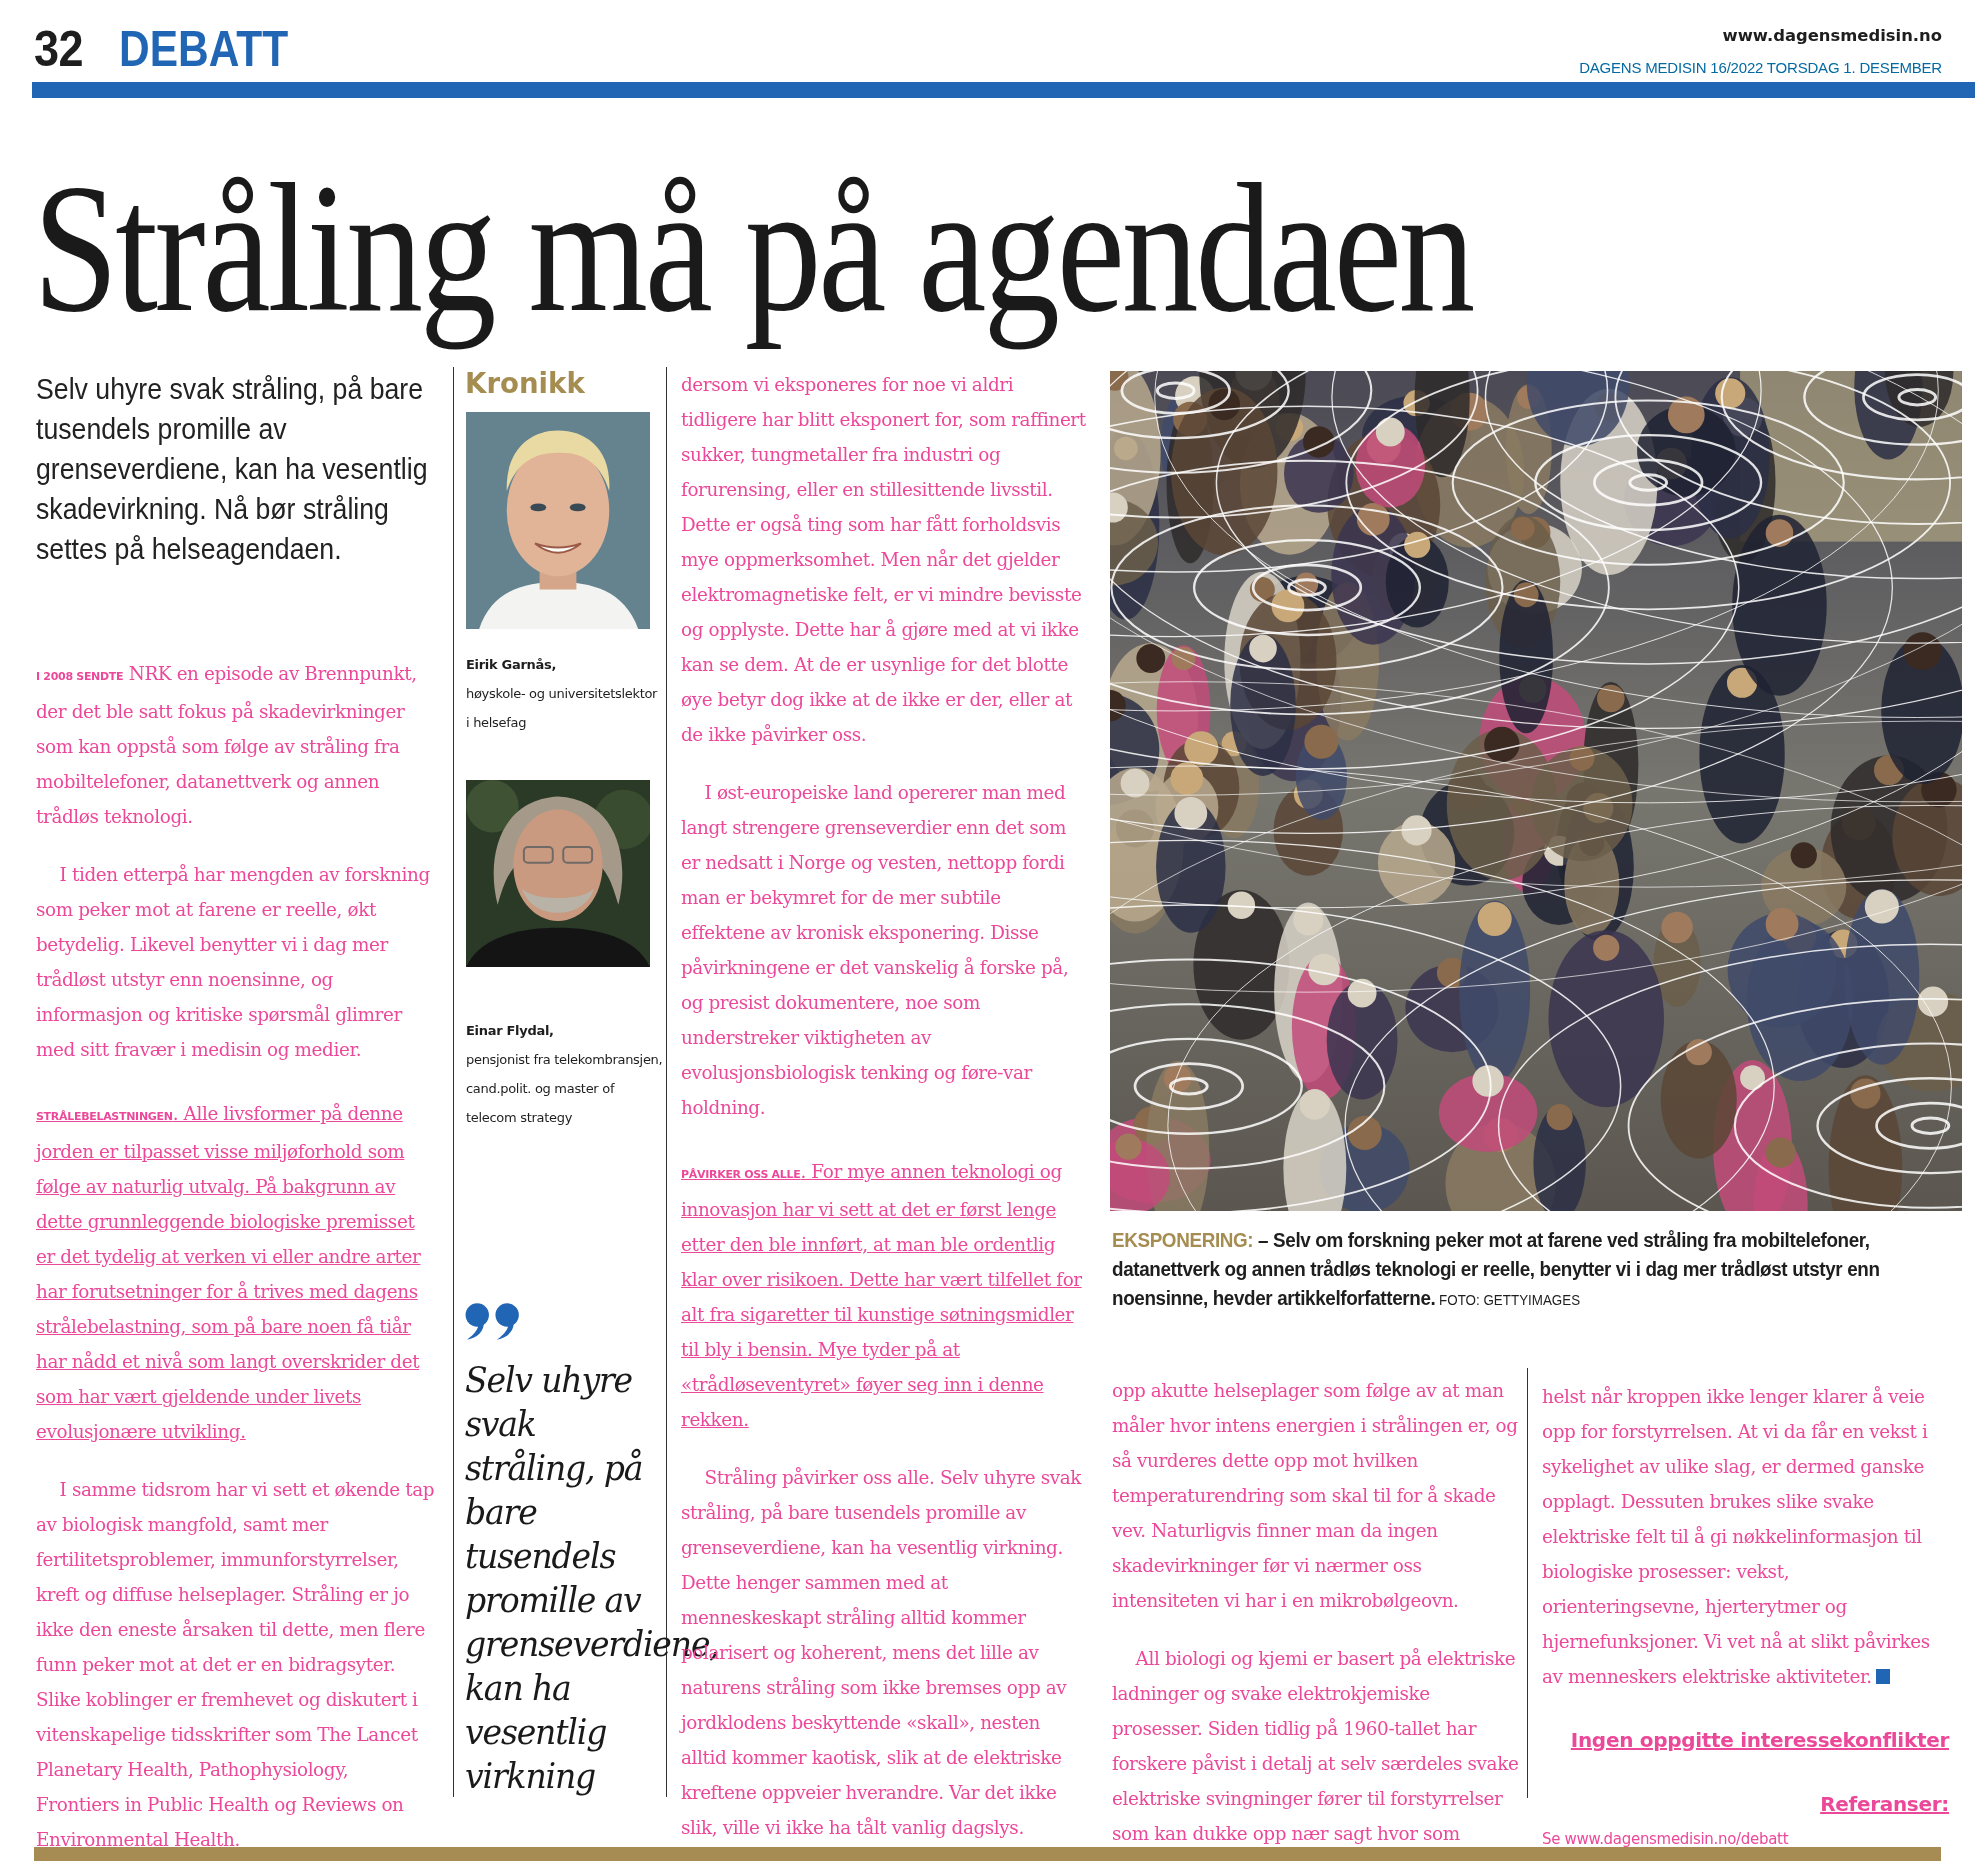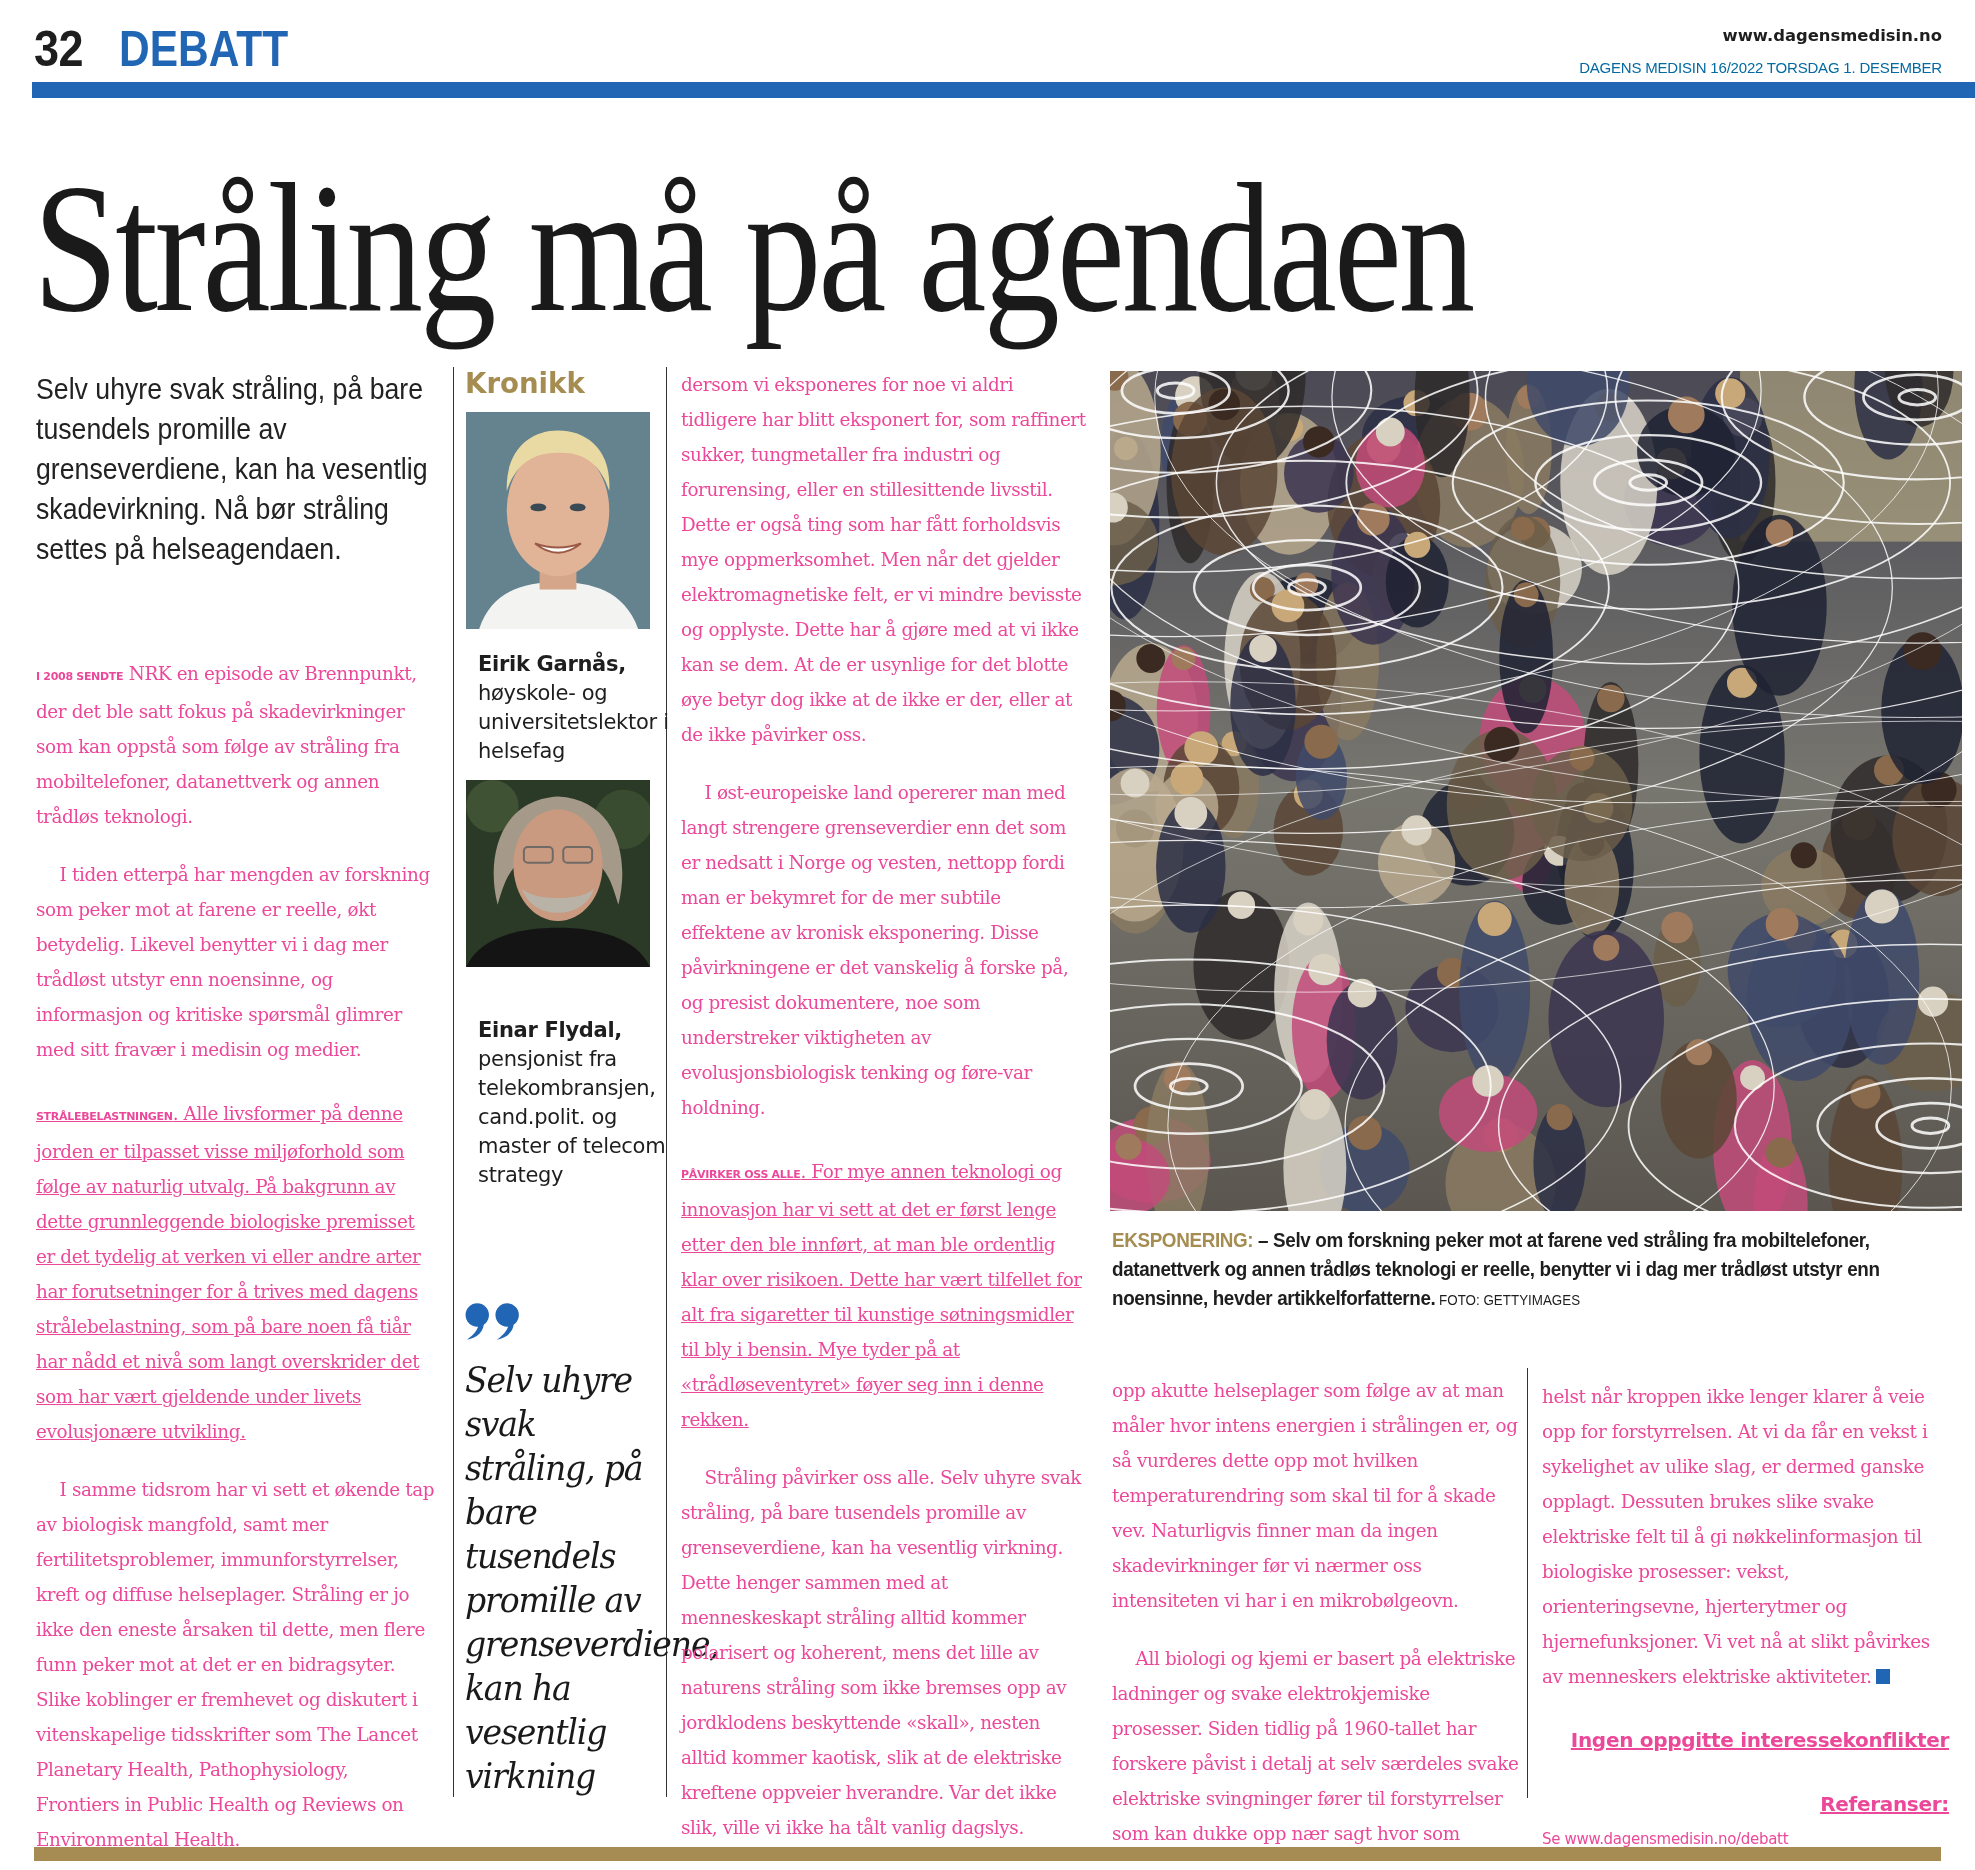--- a/index.html
+++ b/index.html
@@ -37,21 +37,21 @@
   .vrule { width: 1.3px; background: #333; }
   #rule-a { left: 453px; top: 367px; height: 1430px; }
   #rule-b { left: 666px; top: 367px; height: 1430px; }
   #rule-c { left: 1527px; top: 1368px; height: 430px; }
 
   
   #kronikk { left: 465px; top: 367px; font-family: "DejaVu Sans", sans-serif; font-weight: 700; font-size: 27.6px; color: #a58d52; }
   .portrait { left: 466px; width: 184px; overflow: hidden; }
   #portrait-1 { top: 412px; height: 217px; background: #5f7f8c; }
   #portrait-2 { top: 780px; height: 187px; background: #2a3324; }
-  .byline { left: 478px; width: 197px; font-family: "DejaVu Sans", sans-serif; font-size: 21px; line-height: 29px; color: #1e1e1e; letter-spacing: -0.3px; }
+  .byline { left: 466px; width: 197px; font-family: "DejaVu Sans", sans-serif; font-size: 13px; line-height: 29px; color: #1e1e1e; letter-spacing: -0.3px; }
   .byline .name { font-weight: 700; display: block; }
   #byline-1 { top: 650px; }
   #byline-2 { top: 1016px; }
 
   
   #quote-icon { left: 464px; top: 1302px; width: 59px; height: 39px; }
   #pullquote { left: 465px; top: 1358px; width: 197px; font-family: "DejaVu Serif", serif; font-style: italic; font-size: 36px; line-height: 44px; color: #1a1a1a; letter-spacing: -1.3px; transform: scaleX(0.92); transform-origin: left top; }
 
   
   #photo { left: 1110px; top: 371px; width: 852px; height: 840px; overflow: hidden; background: #5c5a55; }

